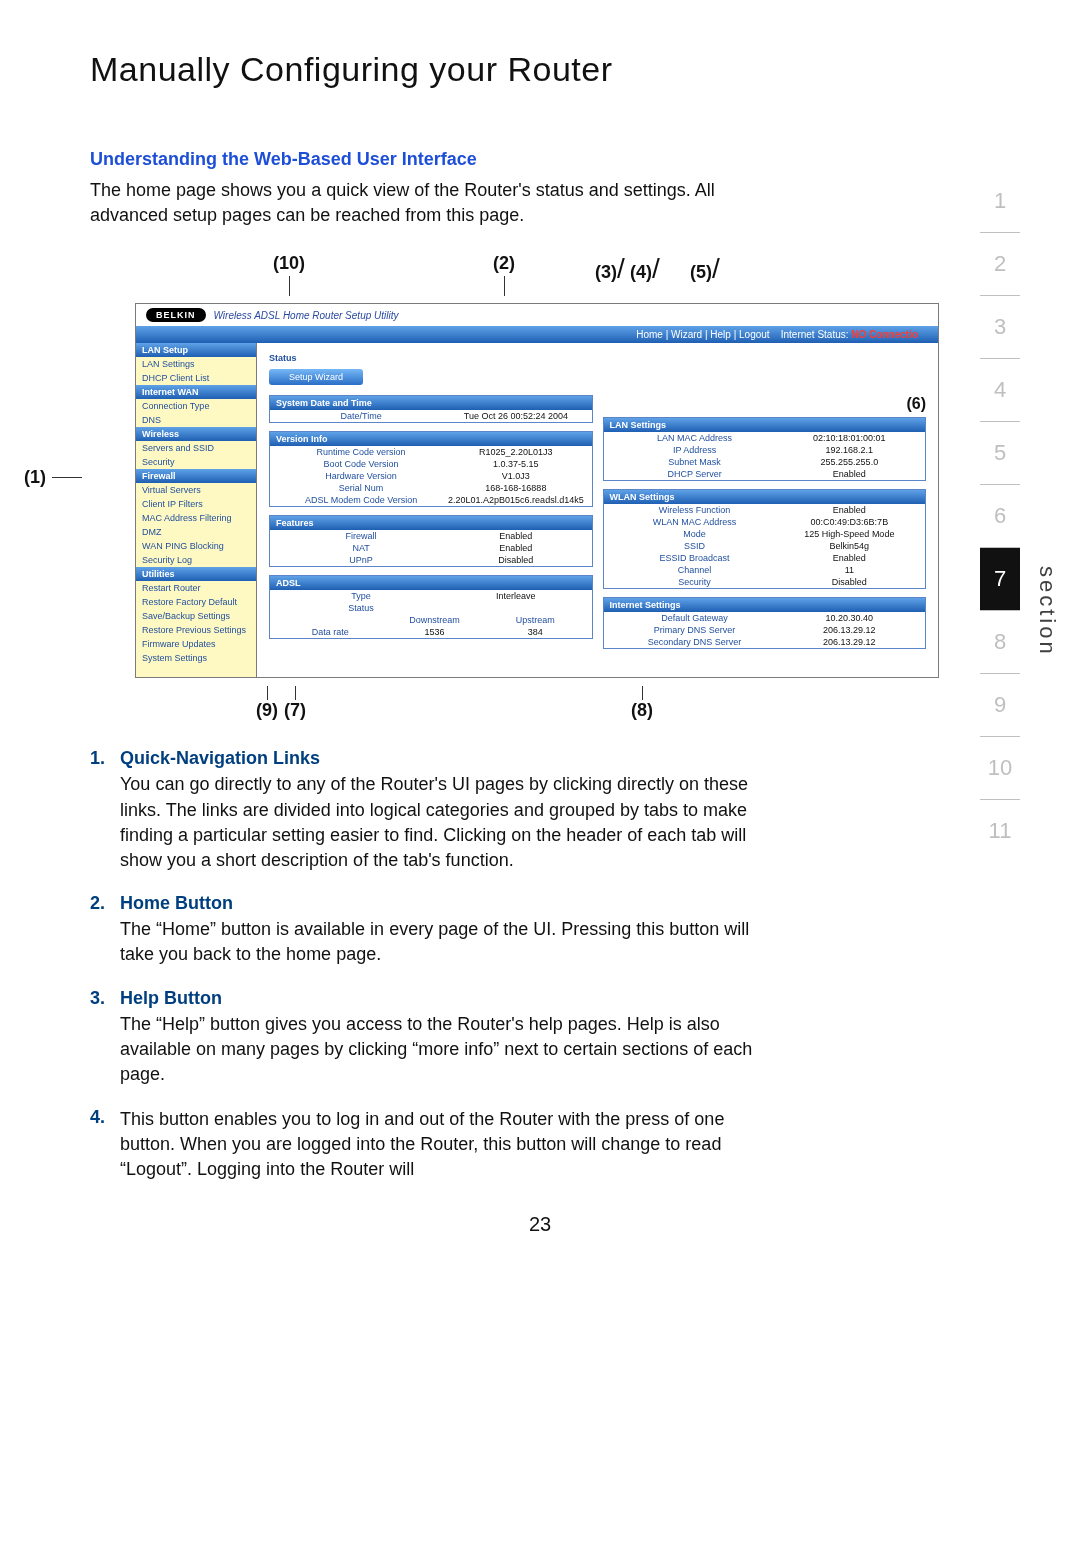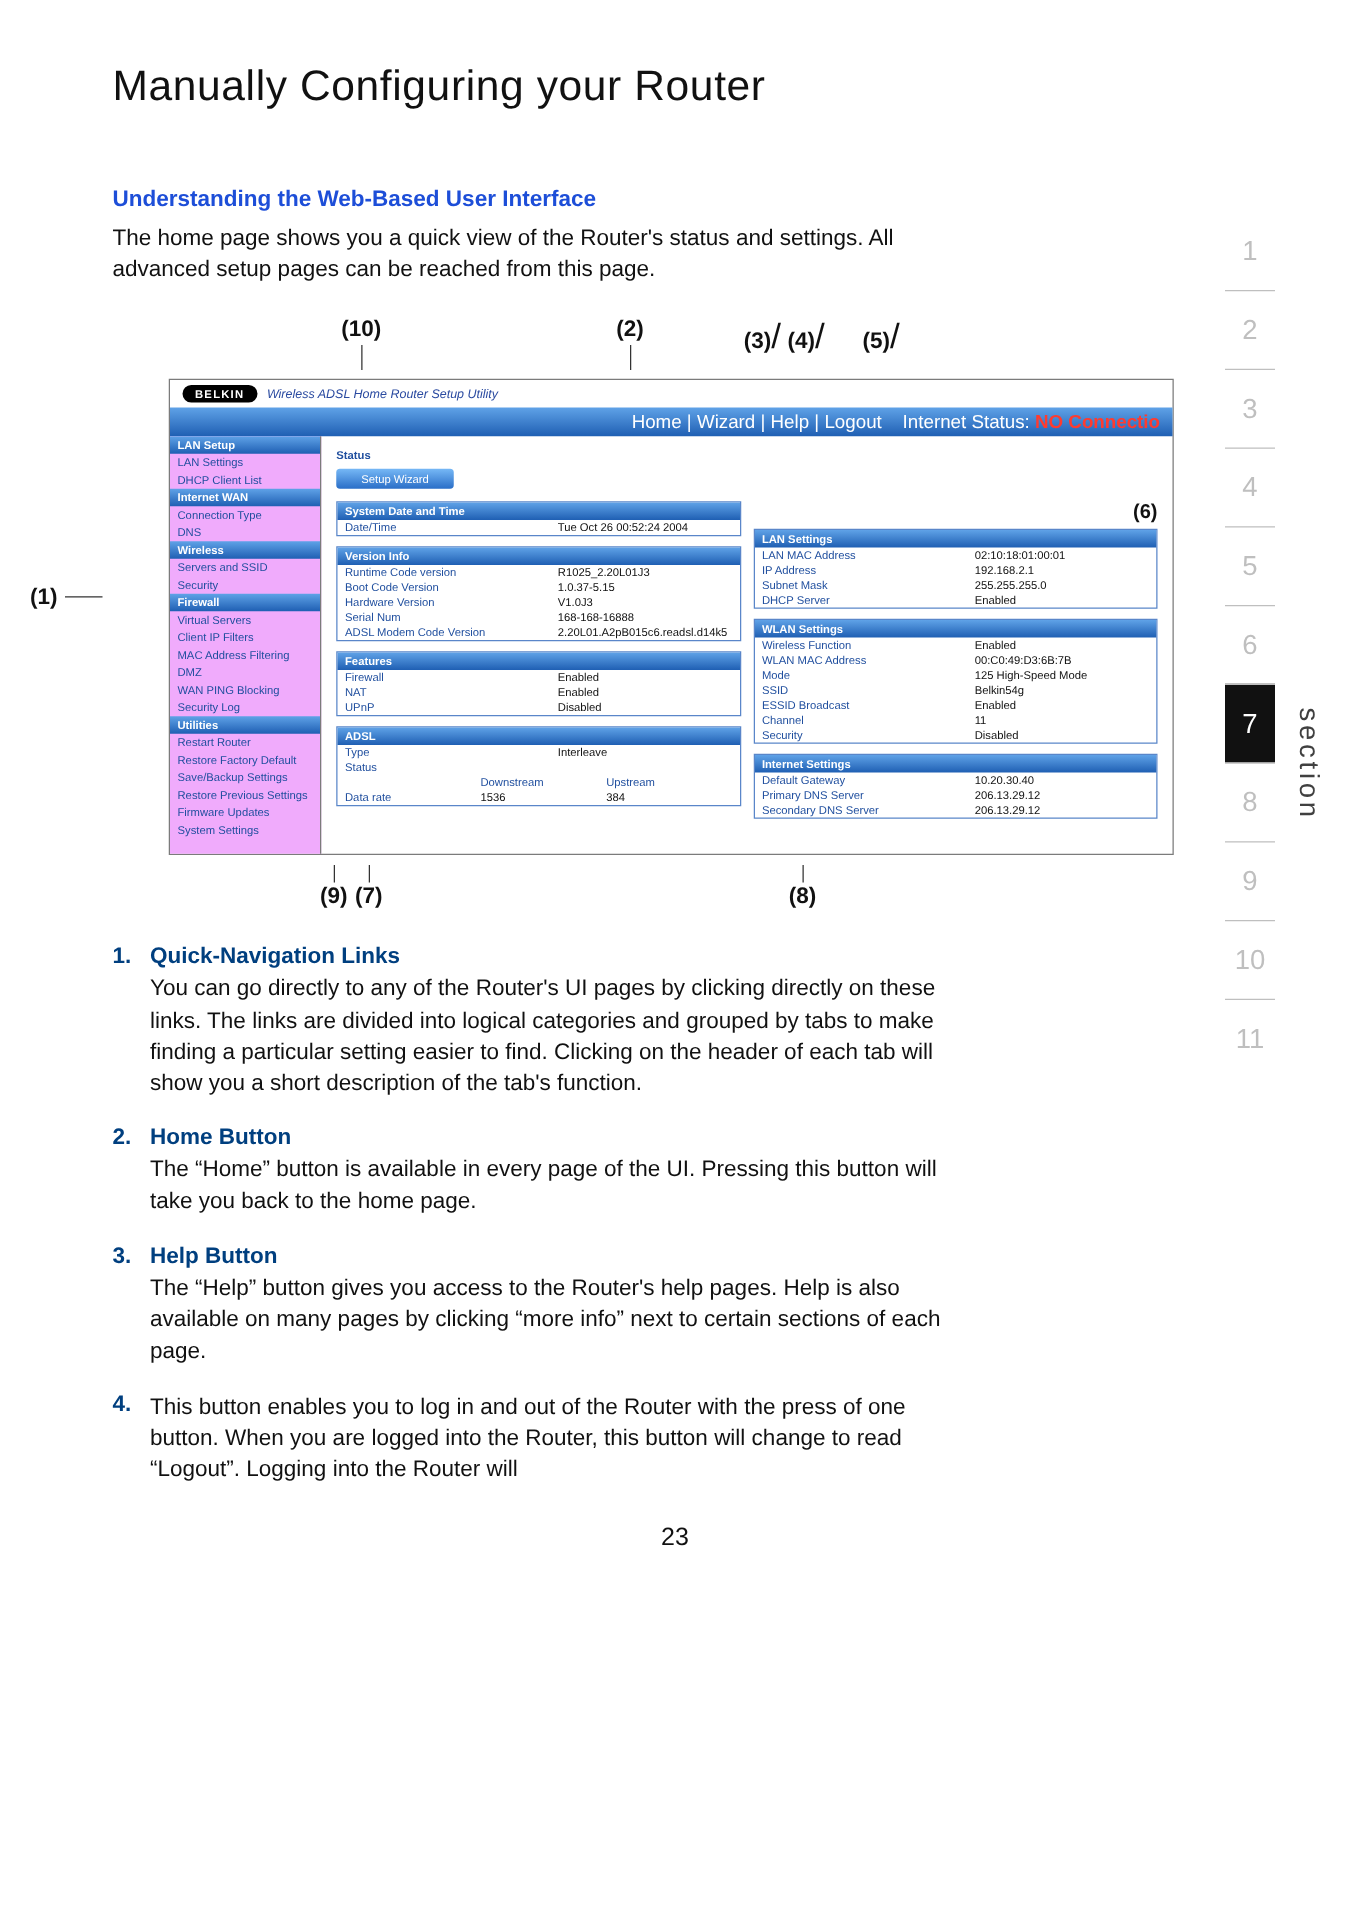--- a/index.html
+++ b/index.html
@@ -75,31 +75,31 @@
     font-size: 9px;
     font-weight: bold;
     letter-spacing: 1px;
     font-style: normal;
     margin-right: 8px;
   }
   .topnav {
     background: linear-gradient(#5fa2e7,#1f5fb3);
     color: #fff;
     text-align: right;
-    padding: 3px 10px;
-    font-size: 15px;
+    padding: 3px 20px;
+    font-size: 10px;
   }
   .topnav .red { color: #ff3b2f; font-weight: bold; }
   .body {
     display: flex;
     align-items: flex-start;
   }
   .sidebar {
     width: 120px;
-    background: #f0abfc;
+    background: #fef9c3;
     border-right: 1px solid #7b7b7b;
     font-size: 9px;
     padding-bottom: 12px;
   }
   .sb-head {
     background: linear-gradient(#5fa2e7,#1f5fb3);
     color: #fff;
     padding: 2px 6px;
     font-weight: bold;
   }
@@ -127,21 +127,21 @@
     background: linear-gradient(#5fa2e7,#1f5fb3);
     color: #fff;
     padding: 2px 6px;
     font-weight: bold;
   }
   .tbl {
     border: 1px solid #5a86c9;
     margin-bottom: 8px;
     background: #fff;
   }
-  .row { display: flex; padding: 1px 6px; }
+  .row { display: flex; padding: 1px 6px; text-align: center; }
   .row .k { width: 55%; color: #1f4e9e; }
   .row .v { flex: 1; color: #111; }
   .row3 .c1 { width: 35%; color: #1f4e9e; }
   .row3 .c2, .row3 .c3 { flex:1; }
   .item {
     display: flex;
     margin-top: 20px;
   }
   .item .num {
     width: 30px;

